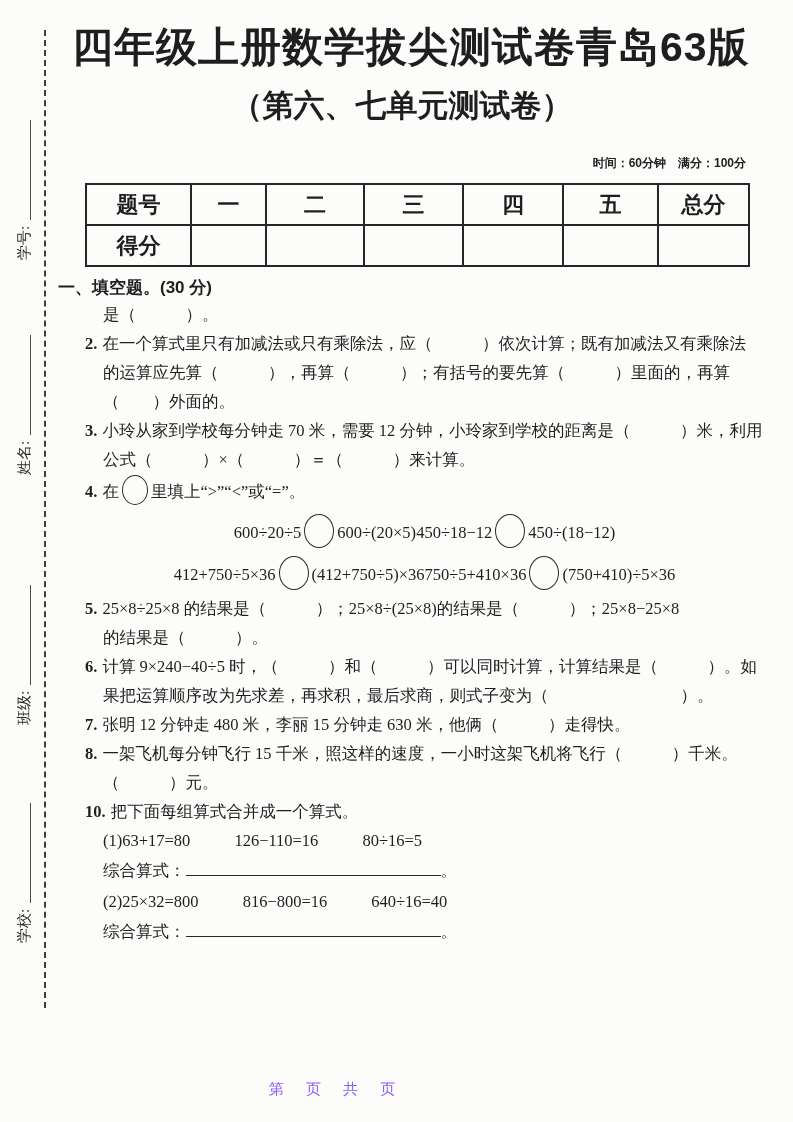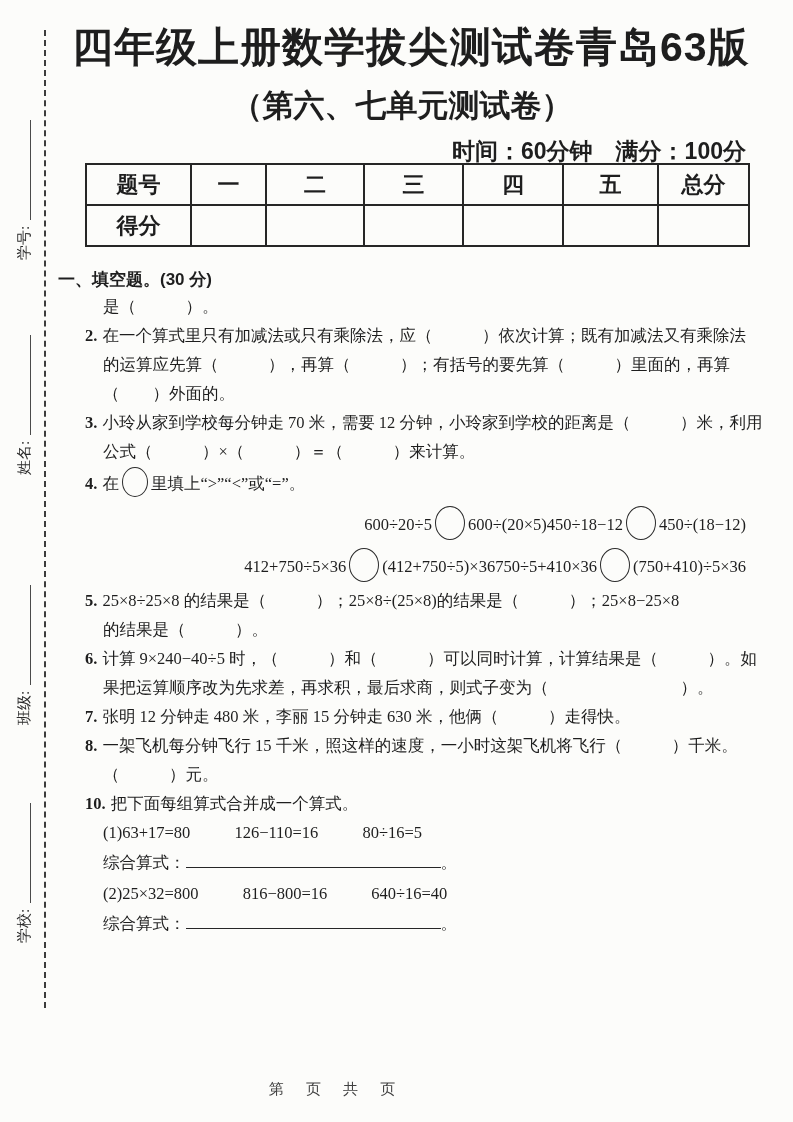--- a/index.html
+++ b/index.html
@@ -39,71 +39,71 @@
     white-space:nowrap;
     margin-left:16px;
   }
   .subtitle {
     margin-top:14px; text-align:center;
     font-family:"Liberation Sans","DejaVu Sans",sans-serif;
     font-weight:700; font-size:31px; line-height:38px;
     white-space:nowrap;
   }
   .exam-info {
-    margin-top:14px; text-align:right; padding-right:2px;
-    font-family:"Liberation Sans","DejaVu Sans",sans-serif;
-    font-weight:600; font-size:23px; line-height:24px;
+    margin-top:26px; text-align:right; padding-right:2px;
+    font-family:"Liberation Sans","DejaVu Sans",sans-serif;
+    font-weight:600; font-size:12px; line-height:24px;
   }
 
   
   table.score {
-    margin-left:29px; margin-top:0; width:663px;
+    margin-left:29px; margin-top:8px; width:663px;
     border-collapse:collapse; table-layout:fixed;
   }
   table.score th, table.score td {
     border:2px solid #262626; height:39px; text-align:center;
     font-family:"Liberation Sans","DejaVu Sans",sans-serif;
     font-weight:700; font-size:22px; padding:0;
   }
 
   
   .section-heading {
-    margin-top:20px; margin-left:2px;
+    margin-top:8px; margin-left:2px;
     font-family:"Liberation Sans","DejaVu Sans",sans-serif;
     font-weight:700; font-size:17px; line-height:25px;
     white-space:nowrap;
   }
   .questions { font-size:16.5px; }
   .q-line { line-height:29px; padding-left:47px; white-space:nowrap; }
   .q-line.first { padding-left:29px; }
   .q-num { font-weight:700; margin-right:5px; }
 
   .circle {
     display:inline-block; width:28px; height:32px;
     border:1.6px solid #2c2c2c; border-radius:50%;
     vertical-align:-10px; margin:0 3px; background:transparent;
   }
   .circle.sm { width:24px; height:28px; vertical-align:-8px; }
 
   .cmp-row {
-    display:flex; justify-content:flex-end; align-items:center;
+    display:flex; justify-content:center; align-items:center;
     height:42px; padding-left:47px; padding-right:2px; white-space:nowrap;
   }
 
   .eq { display:inline-block; }
   .eq + .eq { margin-left:44px;text-align:right; }
 
   .ans-underline {
     display:inline-block; width:255px; height:13px;
     border-bottom:1.6px solid #262626; vertical-align:baseline;
   }
 
   .footer {
     position:absolute; left:0; top:1080px; width:673px;
-    text-align:center; font-size:15px; letter-spacing:9px; color:#404040;
+    text-align:center; font-size:15px; letter-spacing:9px; color:#8b5cf6;
     font-family:"Liberation Sans","DejaVu Sans",sans-serif;
   }
 </style>
 </head>
 <body>
 
 <div class="page">
 
   <div class="fold-line"></div>
 

